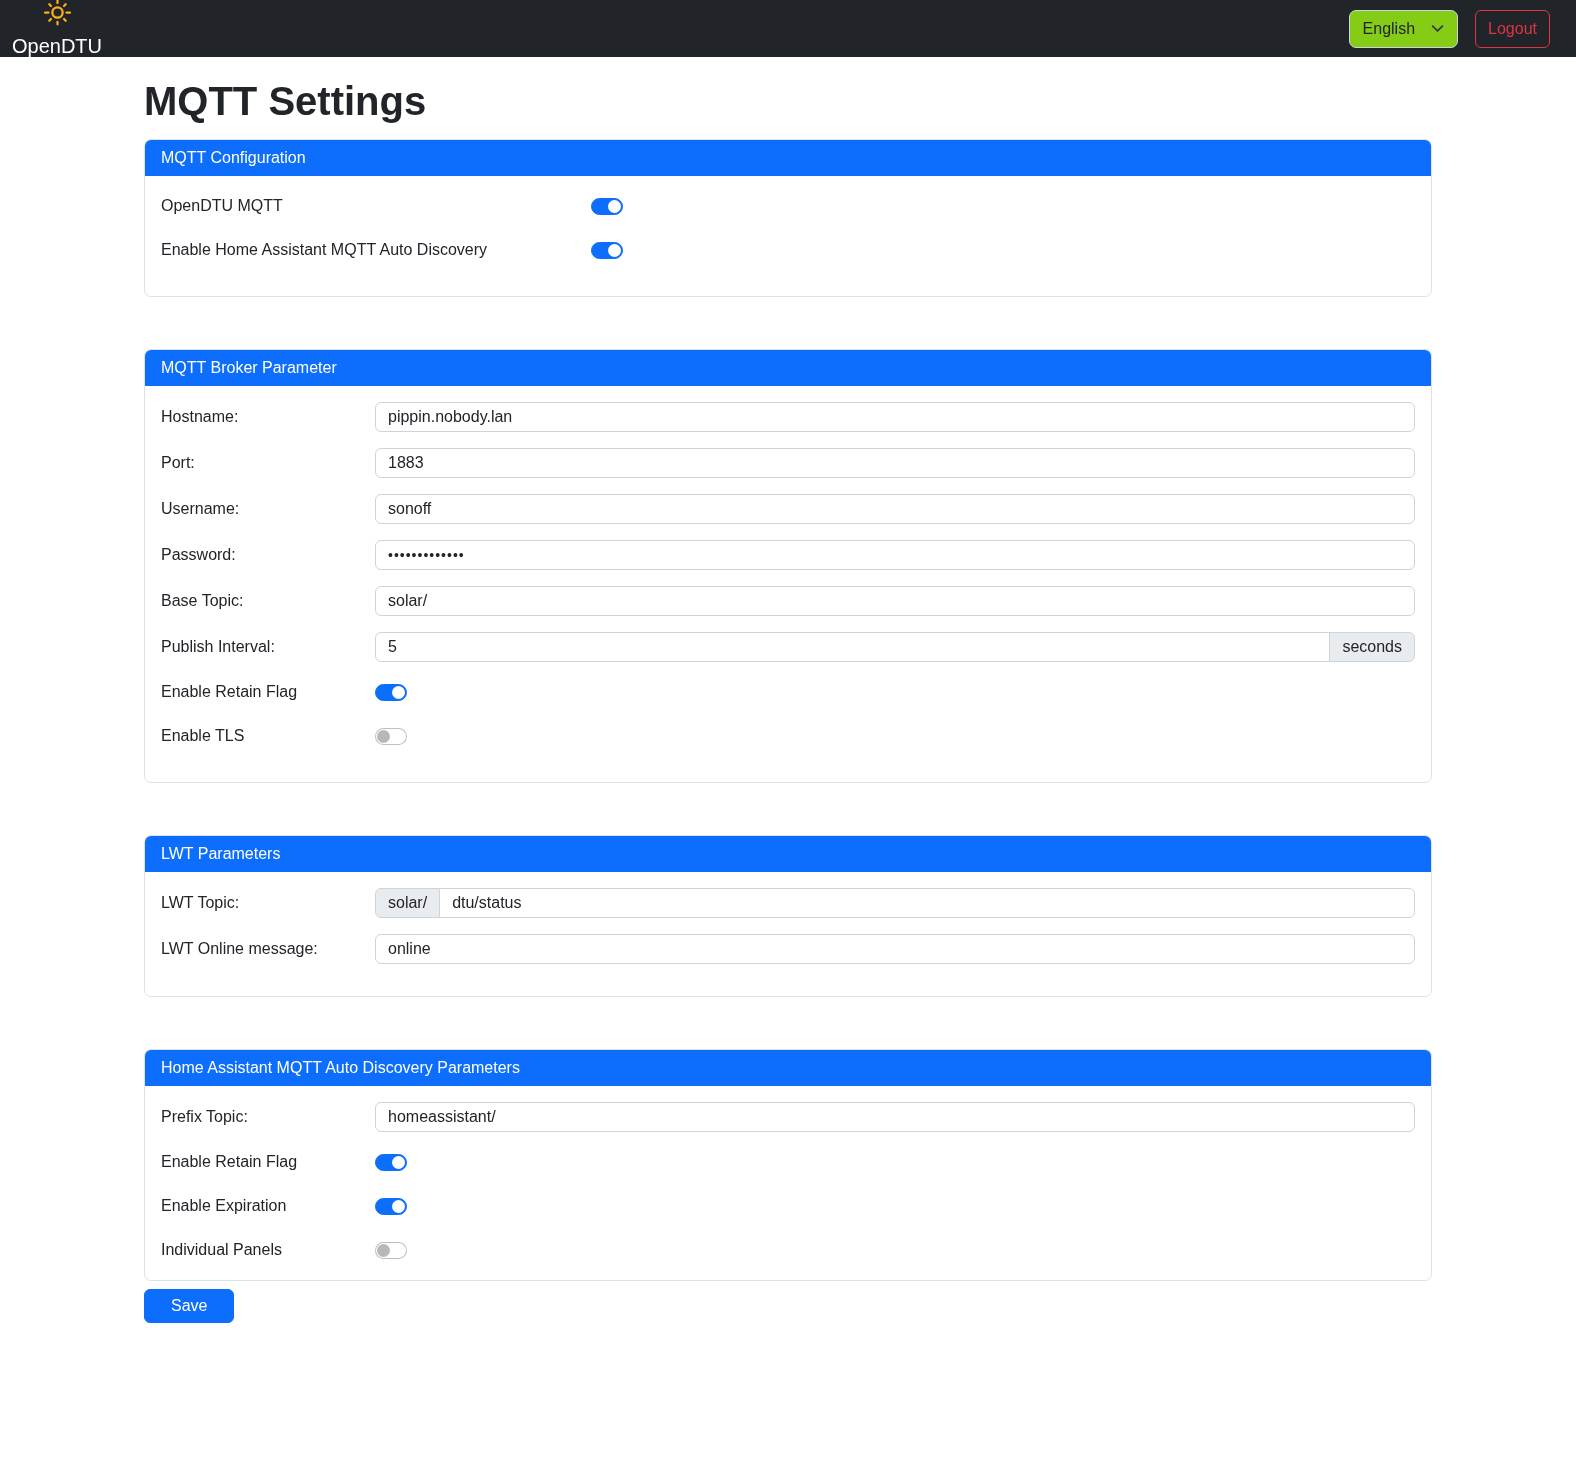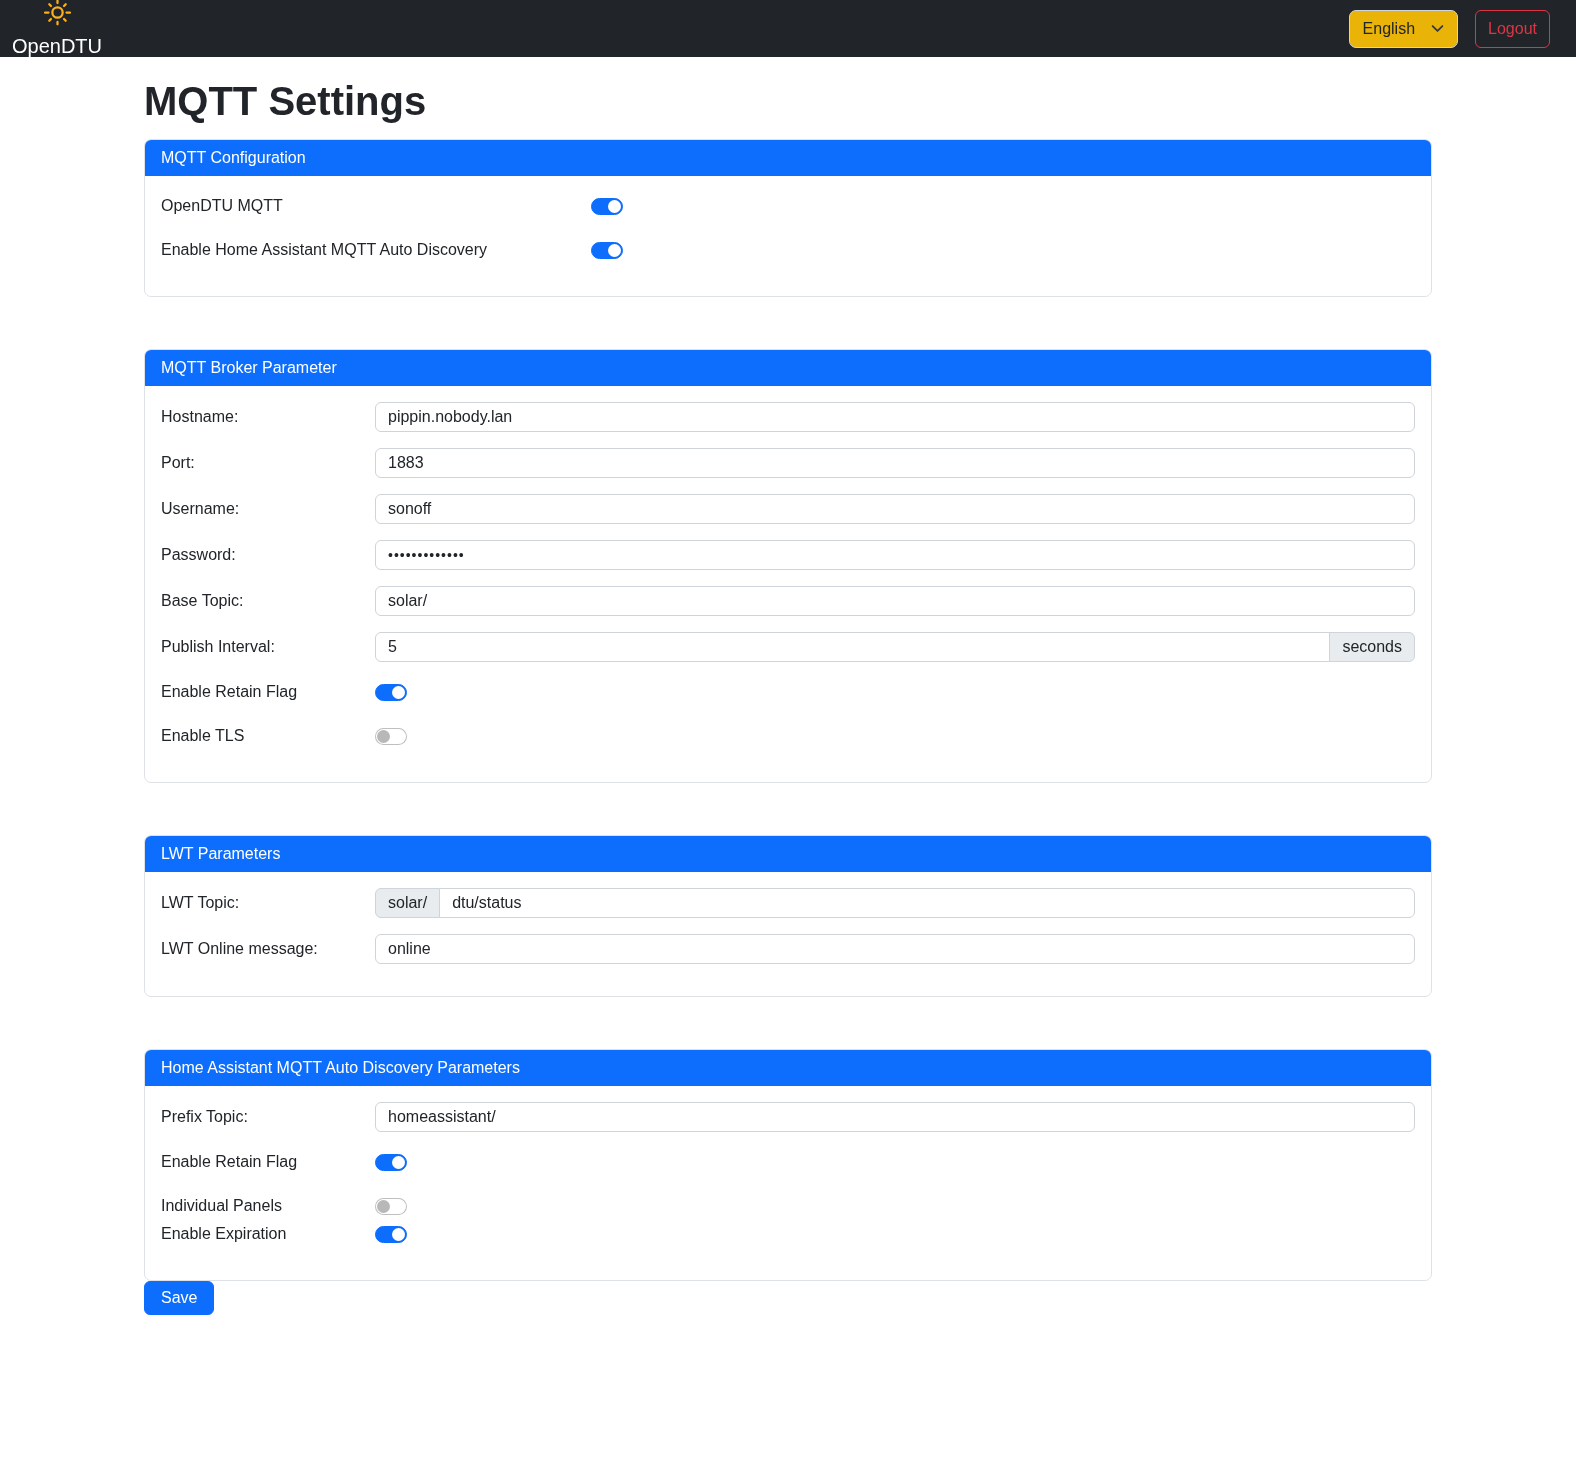--- a/index.html
+++ b/index.html
@@ -29,21 +29,21 @@
     cursor: pointer; text-decoration: none;
   }
   .caret {
     width: 0; height: 0; margin-top: 2px;
     border-left: 4.5px solid transparent;
     border-right: 4.5px solid transparent;
     border-top: 5px solid rgba(255,255,255,0.72);
   }
   .nav-right { margin-left: auto; display: flex; align-items: center; gap: 17px; }
   .lang-select {
-    background: #eab308; border: 1px solid #ced4da; border-radius: 7px;
+    background: #84cc16; border: 1px solid #ced4da; border-radius: 7px;
     height: 38px; padding: 0 13px; display: flex; align-items: center; gap: 16px;
     font-size: 16px; color: #212529; cursor: pointer;
   }
   .logout-btn {
     background: transparent; border: 1px solid #dc3545; color: #dc3545;
     border-radius: 6px; height: 38px; padding: 0 12px;
     font-size: 16px; font-family: inherit; cursor: pointer;
   }
 
   
@@ -88,22 +88,22 @@
   }
   .switch::after {
     content: ''; position: absolute; width: 13px; height: 13px;
     border-radius: 50%; background: rgba(0,0,0,0.28); top: 1px; left: 1px;
   }
   .switch.on { background: #0d6efd; border-color: #0d6efd; }
   .switch.on::after { left: auto; right: 1px; background: #fff; }
 
   .btn-primary {
     background: #0d6efd; border: 1px solid #0d6efd; color: #fff;
-    font-size: 16px; font-family: inherit; padding: 7px 16px;
-    border-radius: 6px; margin-top: 0; cursor: pointer;
+    font-size: 16px; font-family: inherit; padding: 7px 26px;
+    border-radius: 6px; margin-top: 8px; cursor: pointer;
   }
 </style>
 </head>
 <body>
 
 <nav class="navbar">
   <div class="brand">
     <span style="display:flex;">
       <svg width="27" height="27" viewBox="0 0 24 24">
         <g stroke="#fcaf17" stroke-width="2" stroke-linecap="round" fill="none">
@@ -219,25 +219,25 @@
     <div class="card-header">Home Assistant MQTT Auto Discovery Parameters</div>
     <div class="card-body">
       <div class="form-row">
         <label class="form-label">Prefix Topic:</label>
         <input class="form-control" type="text" value="homeassistant/" style="">
       </div>
       <div class="check-row">
         <span class="form-label">Enable Retain Flag</span>
         <div class="switch on"></div>
       </div>
+      <div class="check-row">
+        <span class="form-label">Enable Expiration</span>
+        <div class="switch on"></div>
+      </div>
       <div class="check-row" style="margin-bottom:0;">
         <span class="form-label">Individual Panels</span>
         <div class="switch"></div>
       </div>
-      <div class="check-row">
-        <span class="form-label">Enable Expiration</span>
-        <div class="switch on"></div>
-      </div>
     </div>
   </div>
 
   <button class="btn-primary">Save</button>
 </div>
 
 </body></html>

